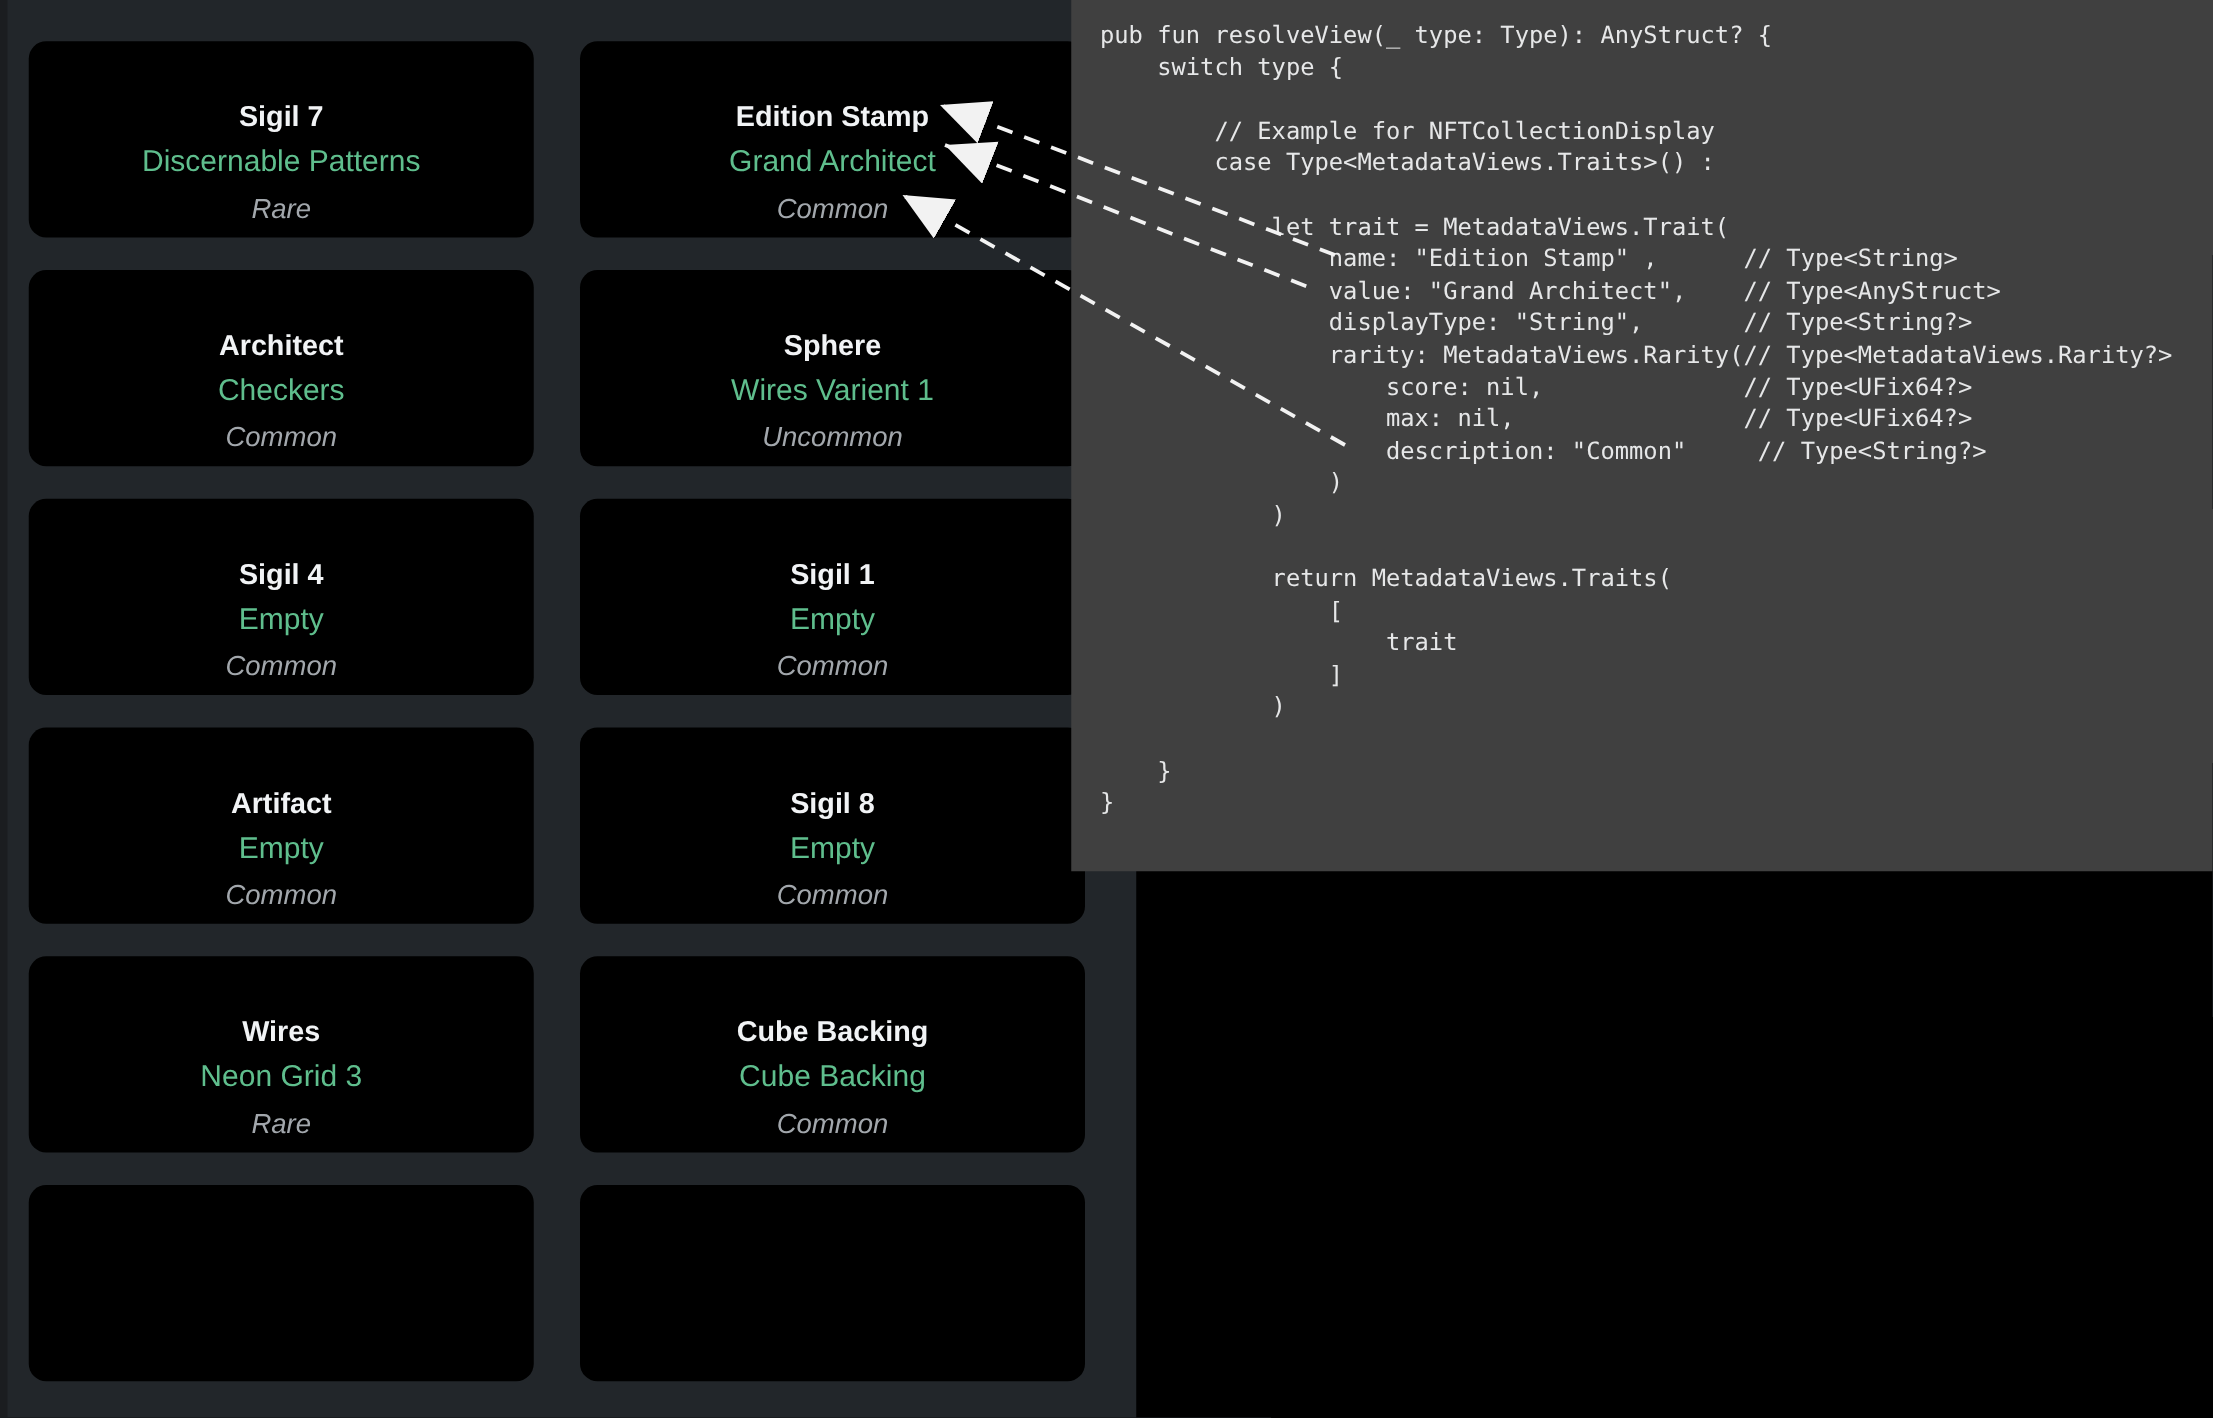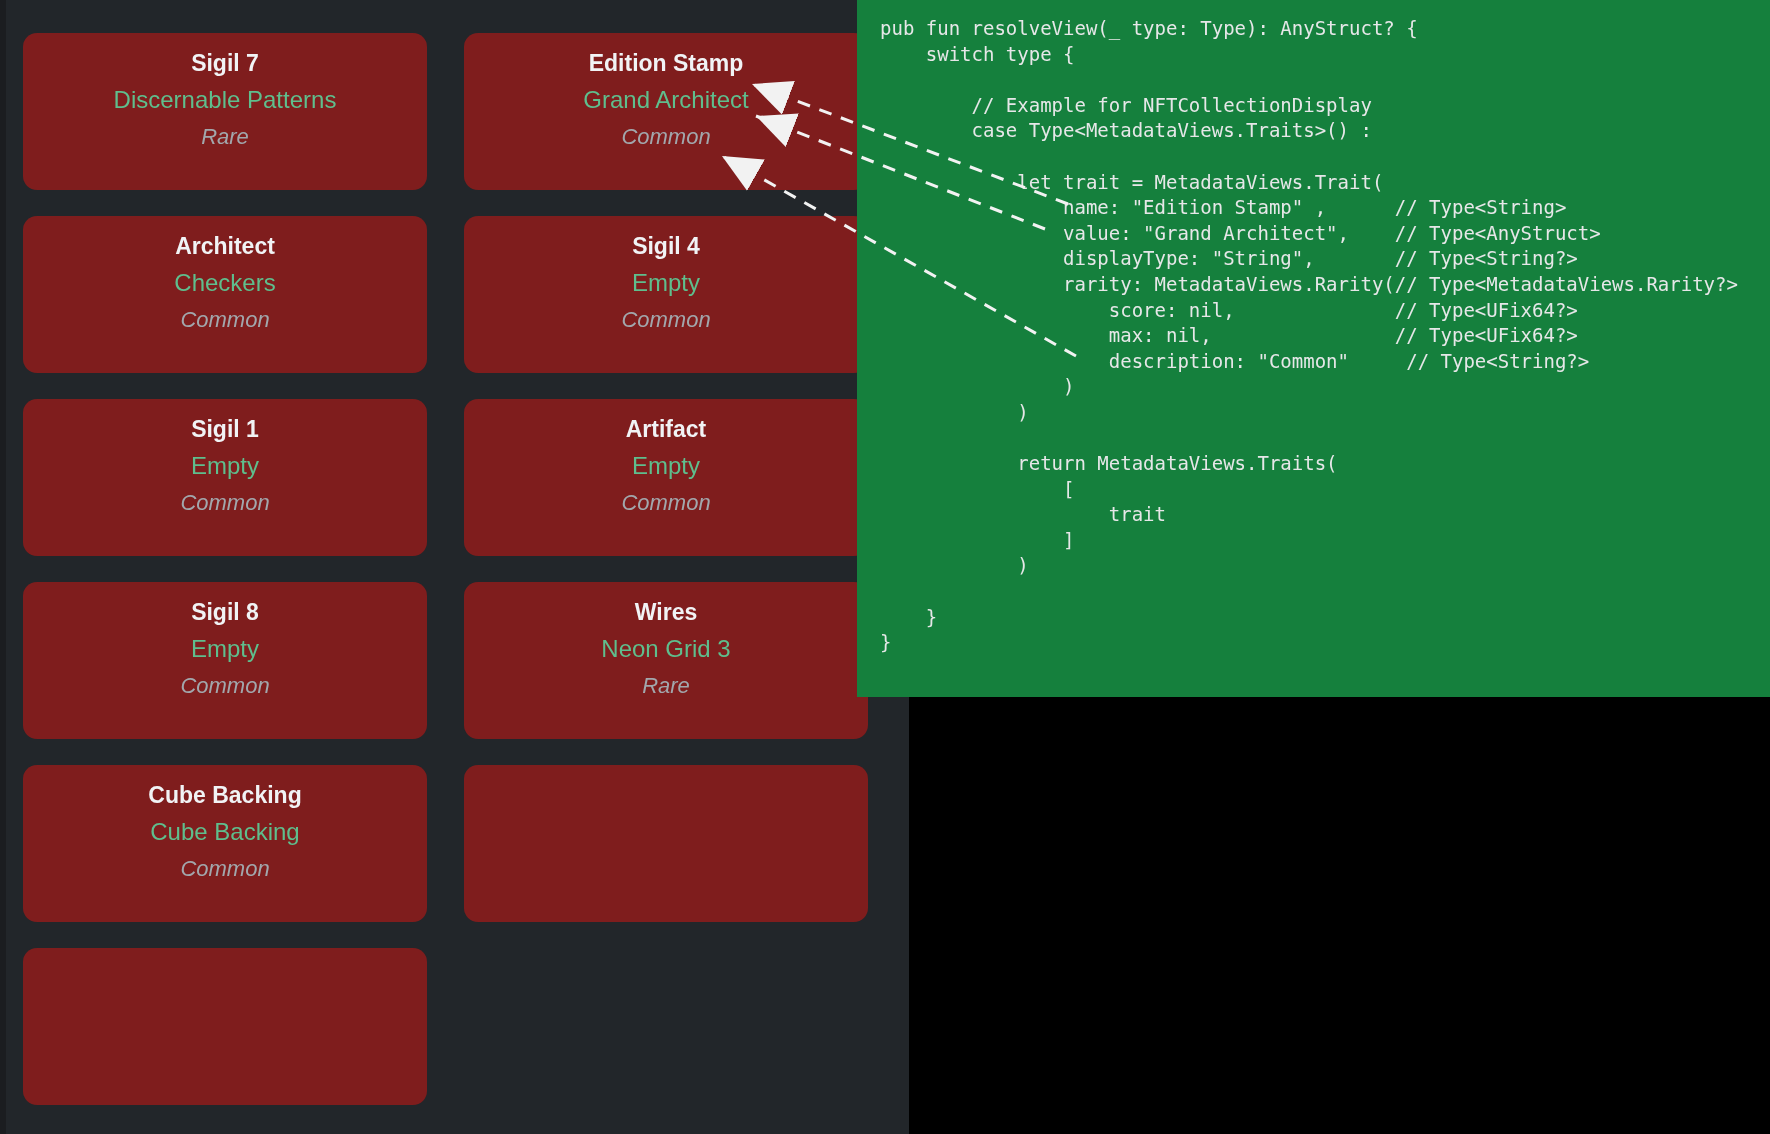--- a/index.html
+++ b/index.html
@@ -13,31 +13,31 @@
   }
   .edge-strip{
     position:absolute;left:0;top:0;width:6px;height:1134px;background:#1b1d20;
   }
   .trait-grid{
     position:absolute;left:23px;top:33px;width:845px;
     display:grid;grid-template-columns:404px 404px;
     column-gap:37px;row-gap:26px;grid-auto-rows:157px;
   }
   .card{
-    background:#7f1d1d;border-radius:14px;
+    background:#000000;border-radius:14px;
     display:flex;flex-direction:column;align-items:center;
-    padding-top:17px;box-sizing:border-box;row-gap:11px;
+    padding-top:47px;box-sizing:border-box;row-gap:11px;
     text-align:center;line-height:26px;
   }
   .card .t-title{font-size:23px;font-weight:bold;color:#f1f3f5;}
   .card .t-value{font-size:24px;color:#5fbe8d;}
   .card .t-rarity{font-size:22px;color:#a2a7ac;font-style:italic;}
   .code-panel{
     position:absolute;left:857px;top:0;width:913px;height:697px;
-    background:#15803d;box-sizing:border-box;overflow:hidden;
+    background:#404040;box-sizing:border-box;overflow:hidden;
   }
   .code-panel pre{
     margin:0;padding:16px 0 0 23px;
     font-family:"DejaVu Sans Mono",monospace;
     font-size:19px;line-height:25.6px;color:#e6e7e8;
     white-space:pre;
   }
   .arrow-layer{
     position:absolute;left:0;top:0;width:1770px;height:1134px;
     pointer-events:none;
@@ -56,20 +56,25 @@
       </div>
       <div class="card">
         <div class="t-title">Edition Stamp</div>
         <div class="t-value">Grand Architect</div>
         <div class="t-rarity">Common</div>
       </div>
       <div class="card">
         <div class="t-title">Architect</div>
         <div class="t-value">Checkers</div>
         <div class="t-rarity">Common</div>
+      </div>
+      <div class="card">
+        <div class="t-title">Sphere</div>
+        <div class="t-value">Wires Varient 1</div>
+        <div class="t-rarity">Uncommon</div>
       </div>
       <div class="card">
         <div class="t-title">Sigil 4</div>
         <div class="t-value">Empty</div>
         <div class="t-rarity">Common</div>
       </div>
       <div class="card">
         <div class="t-title">Sigil 1</div>
         <div class="t-value">Empty</div>
         <div class="t-rarity">Common</div>

